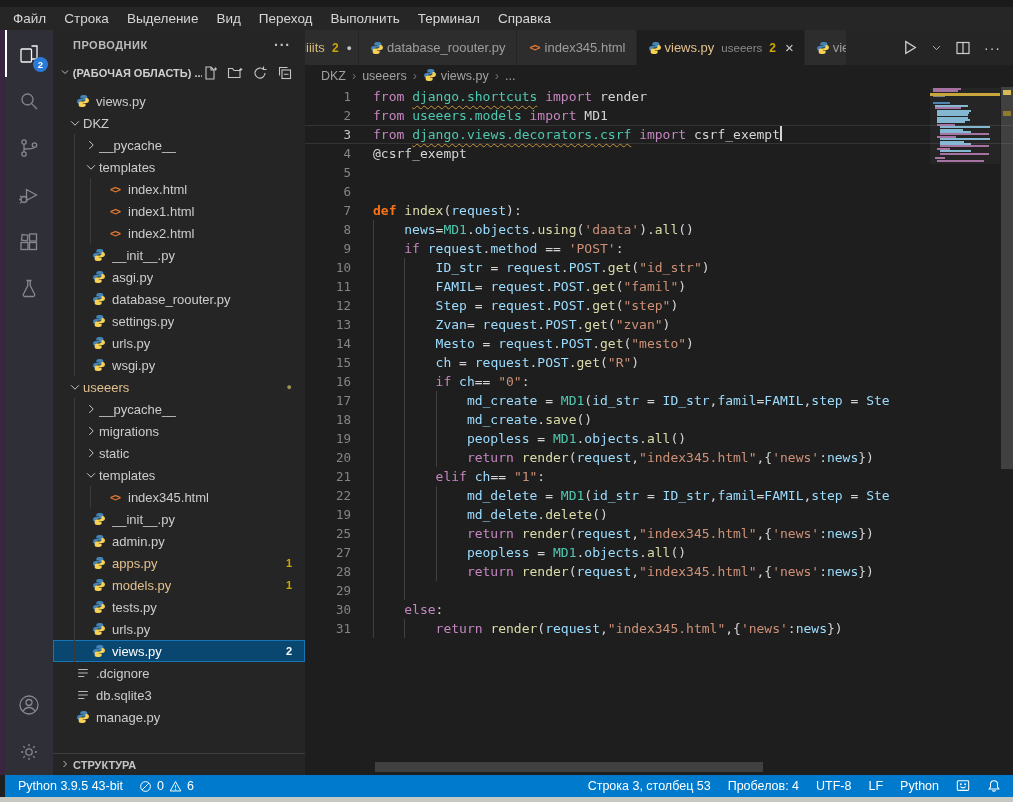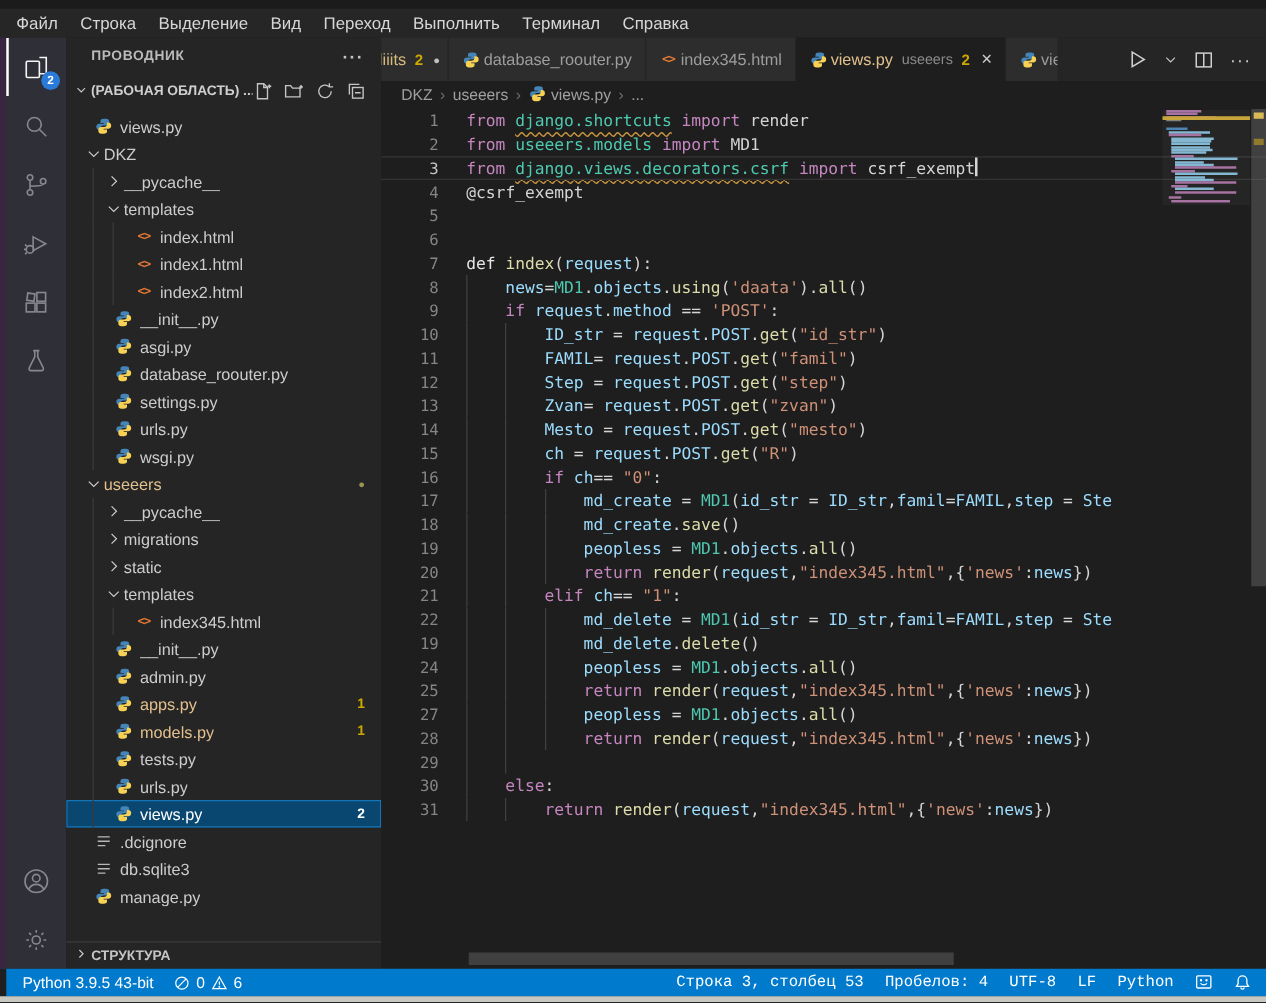--- a/index.html
+++ b/index.html
@@ -71,38 +71,38 @@
   .crumb-sep{color:#6f6f6f;}
   
   .code{position:absolute;top:57px;left:0;right:0;bottom:0;overflow:hidden;
         font-family:"DejaVu Sans Mono",monospace;font-size:13px;line-height:19px;}
   .cl{height:19px;white-space:pre;color:#d4d4d4;}
   .cl.active{box-shadow:inset 0 1px 0 #343434, inset 0 -1px 0 #343434;}
   .ln{display:inline-block;width:46px;text-align:right;color:#858585;margin-right:22px;
       font-size:12.5px;}
   .cl.active .ln{color:#c6c6c6;}
   .ig{display:inline-block;width:4ch;height:19px;vertical-align:top;box-shadow:inset 1px 0 0 #404040;}
-  .tok-k{color:#C586C0;} .tok-d{color:#e5e5e5;} .tok-n{color:#4EC9B0;}
+  .tok-k{color:#C586C0;} .tok-d{color:#f97316;font-weight:bold;} .tok-n{color:#4EC9B0;}
   .tok-f{color:#DCDCAA;} .tok-v{color:#9CDCFE;} .tok-s{color:#CE9178;} .tok-p{color:#D4D4D4;}
   .tok-w{color:#4EC9B0;text-decoration:underline wavy #c8953f 1px;text-underline-offset:3.5px;}
   .cursor{display:inline-block;width:1.5px;height:15px;background:#d4d4d4;vertical-align:-2px;}
   .minimap{position:absolute;left:625px;top:1px;width:70px;height:76px;
            background:rgba(255,255,255,.035);cursor:pointer;}
   .mml{height:2px;margin-bottom:.4px;}
   .mm-band{position:absolute;left:0;top:5px;width:100%;height:3px;background:#c9a63c;}
   .vscroll{position:absolute;right:0;top:0;width:12px;height:382px;background:rgba(121,121,121,.38);cursor:pointer;}
   .ovr{position:absolute;right:2px;width:8px;height:5px;}
   .hscroll{position:absolute;left:70px;bottom:3px;width:388px;height:10px;background:rgba(121,121,121,.38);cursor:pointer;}
   
   .statusbar{position:absolute;left:0;top:775px;width:100%;height:22px;background:#007acc;
              display:flex;align-items:center;color:#fff;font-size:12.5px;box-sizing:border-box;
              padding:0 12px 0 18px;}
   .st-item{display:flex;align-items:center;gap:5px;cursor:pointer;white-space:nowrap;}
   .st-left{display:flex;gap:16px;align-items:center;}
-  .st-right{margin-left:auto;display:flex;gap:17px;align-items:center;font-family:Liberation Mono, monospace;}
+  .st-right{margin-left:auto;display:flex;gap:17px;align-items:center;}
   .statusbar svg{stroke:#ffffff;fill:none;stroke-width:1.2;}
   .corner-notch{position:absolute;left:0;top:775px;width:5px;height:22px;background:#1f1f1f;}
   .bottom-strip{position:absolute;left:0;top:797px;width:100%;height:5px;background:#c8c8c3;}
 </style>
 </head>
 <body>
 
 <div id="window">
   <div class="top-strip"></div>
   <div class="menu-bar">
@@ -600,21 +600,20 @@
           <div class="cl"><span class="ln">14</span><span class="ig"></span><span class="ig"></span><span class="tok-v">Mesto</span><span class="tok-p"> = </span><span class="tok-v">request</span><span class="tok-p">.</span><span class="tok-v">POST</span><span class="tok-p">.</span><span class="tok-f">get</span><span class="tok-p">(</span><span class="tok-s">"mesto"</span><span class="tok-p">)</span></div>
           <div class="cl"><span class="ln">15</span><span class="ig"></span><span class="ig"></span><span class="tok-v">ch</span><span class="tok-p"> = </span><span class="tok-v">request</span><span class="tok-p">.</span><span class="tok-v">POST</span><span class="tok-p">.</span><span class="tok-f">get</span><span class="tok-p">(</span><span class="tok-s">"R"</span><span class="tok-p">)</span></div>
           <div class="cl"><span class="ln">16</span><span class="ig"></span><span class="ig"></span><span class="tok-k">if</span><span class="tok-p"> </span><span class="tok-v">ch</span><span class="tok-p">== </span><span class="tok-s">"0"</span><span class="tok-p">:</span></div>
           <div class="cl"><span class="ln">17</span><span class="ig"></span><span class="ig"></span><span class="ig"></span><span class="tok-v">md_create</span><span class="tok-p"> = </span><span class="tok-n">MD1</span><span class="tok-p">(</span><span class="tok-v">id_str</span><span class="tok-p"> = </span><span class="tok-v">ID_str</span><span class="tok-p">,</span><span class="tok-v">famil</span><span class="tok-p">=</span><span class="tok-v">FAMIL</span><span class="tok-p">,</span><span class="tok-v">step</span><span class="tok-p"> = </span><span class="tok-v">Ste</span></div>
           <div class="cl"><span class="ln">18</span><span class="ig"></span><span class="ig"></span><span class="ig"></span><span class="tok-v">md_create</span><span class="tok-p">.</span><span class="tok-f">save</span><span class="tok-p">()</span></div>
           <div class="cl"><span class="ln">19</span><span class="ig"></span><span class="ig"></span><span class="ig"></span><span class="tok-v">peopless</span><span class="tok-p"> = </span><span class="tok-n">MD1</span><span class="tok-p">.</span><span class="tok-v">objects</span><span class="tok-p">.</span><span class="tok-f">all</span><span class="tok-p">()</span></div>
           <div class="cl"><span class="ln">20</span><span class="ig"></span><span class="ig"></span><span class="ig"></span><span class="tok-k">return</span><span class="tok-p"> </span><span class="tok-f">render</span><span class="tok-p">(</span><span class="tok-v">request</span><span class="tok-p">,</span><span class="tok-s">"index345.html"</span><span class="tok-p">,{</span><span class="tok-s">'news'</span><span class="tok-p">:</span><span class="tok-v">news</span><span class="tok-p">})</span></div>
           <div class="cl"><span class="ln">21</span><span class="ig"></span><span class="ig"></span><span class="tok-k">elif</span><span class="tok-p"> </span><span class="tok-v">ch</span><span class="tok-p">== </span><span class="tok-s">"1"</span><span class="tok-p">:</span></div>
           <div class="cl"><span class="ln">22</span><span class="ig"></span><span class="ig"></span><span class="ig"></span><span class="tok-v">md_delete</span><span class="tok-p"> = </span><span class="tok-n">MD1</span><span class="tok-p">(</span><span class="tok-v">id_str</span><span class="tok-p"> = </span><span class="tok-v">ID_str</span><span class="tok-p">,</span><span class="tok-v">famil</span><span class="tok-p">=</span><span class="tok-v">FAMIL</span><span class="tok-p">,</span><span class="tok-v">step</span><span class="tok-p"> = </span><span class="tok-v">Ste</span></div>
           <div class="cl"><span class="ln">19</span><span class="ig"></span><span class="ig"></span><span class="ig"></span><span class="tok-v">md_delete</span><span class="tok-p">.</span><span class="tok-f">delete</span><span class="tok-p">()</span></div>
-          <div class="cl"><span class="ln">24</span><span class="ig"></span><span class="ig"></span><span class="ig"></span><span class="tok-v">peopless</span><span class="tok-p"> = </span><span class="tok-n">MD1</span><span class="tok-p">.</span><span class="tok-v">objects</span><span class="tok-p">.</span><span class="tok-f">all</span><span class="tok-p">()</span></div>
           <div class="cl"><span class="ln">25</span><span class="ig"></span><span class="ig"></span><span class="ig"></span><span class="tok-k">return</span><span class="tok-p"> </span><span class="tok-f">render</span><span class="tok-p">(</span><span class="tok-v">request</span><span class="tok-p">,</span><span class="tok-s">"index345.html"</span><span class="tok-p">,{</span><span class="tok-s">'news'</span><span class="tok-p">:</span><span class="tok-v">news</span><span class="tok-p">})</span></div>
           <div class="cl"><span class="ln">27</span><span class="ig"></span><span class="ig"></span><span class="ig"></span><span class="tok-v">peopless</span><span class="tok-p"> = </span><span class="tok-n">MD1</span><span class="tok-p">.</span><span class="tok-v">objects</span><span class="tok-p">.</span><span class="tok-f">all</span><span class="tok-p">()</span></div>
           <div class="cl"><span class="ln">28</span><span class="ig"></span><span class="ig"></span><span class="ig"></span><span class="tok-k">return</span><span class="tok-p"> </span><span class="tok-f">render</span><span class="tok-p">(</span><span class="tok-v">request</span><span class="tok-p">,</span><span class="tok-s">"index345.html"</span><span class="tok-p">,{</span><span class="tok-s">'news'</span><span class="tok-p">:</span><span class="tok-v">news</span><span class="tok-p">})</span></div>
           <div class="cl"><span class="ln">29</span><span class="ig"></span><span class="ig"></span></div>
           <div class="cl"><span class="ln">30</span><span class="ig"></span><span class="tok-k">else</span><span class="tok-p">:</span></div>
           <div class="cl"><span class="ln">31</span><span class="ig"></span><span class="ig"></span><span class="tok-k">return</span><span class="tok-p"> </span><span class="tok-f">render</span><span class="tok-p">(</span><span class="tok-v">request</span><span class="tok-p">,</span><span class="tok-s">"index345.html"</span><span class="tok-p">,{</span><span class="tok-s">'news'</span><span class="tok-p">:</span><span class="tok-v">news</span><span class="tok-p">})</span></div>
         </div>
       <div class="minimap" id="minimap">
           <div class="mml" style="margin-left:3px;width:28.2px;background:#C586C0;opacity:.8;"></div>
           <div class="mml" style="margin-left:3px;width:24.599999999999998px;background:#C586C0;opacity:.8;"></div>

